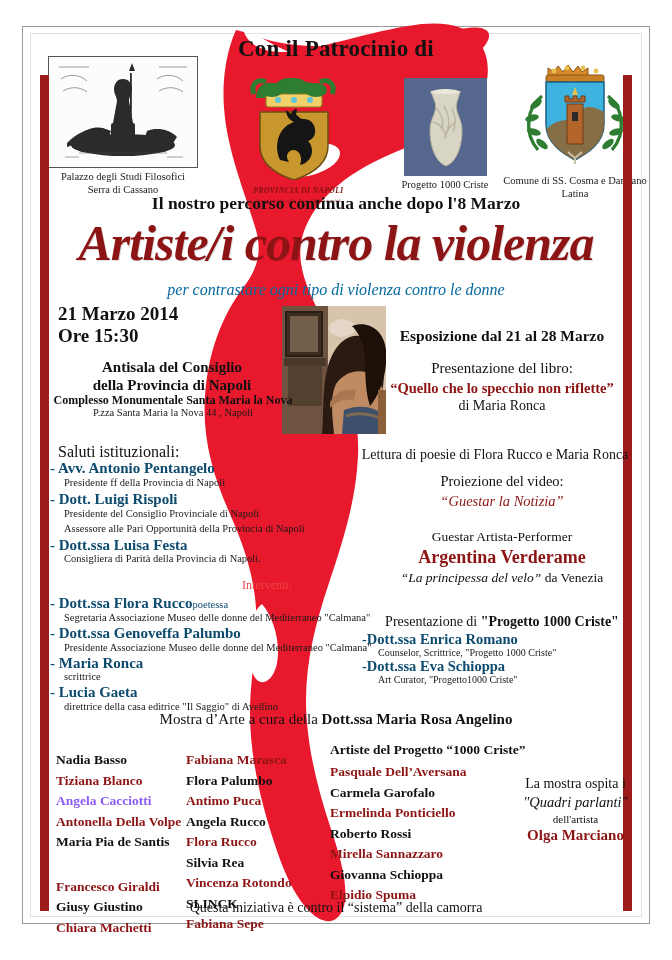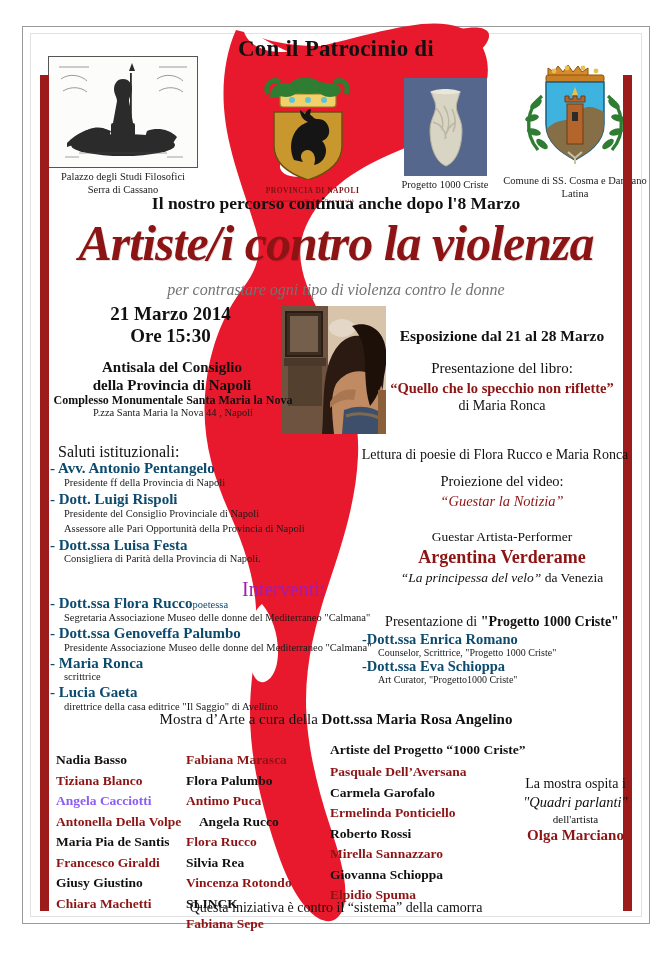--- a/index.html
+++ b/index.html
@@ -20,54 +20,54 @@
   
   .patrocinio{position:absolute;left:0;top:36px;width:672px;text-align:center;
      font-family:"Liberation Serif",serif;font-weight:bold;font-size:23px;color:#111;letter-spacing:.2px;}
 
   .logo-block{position:absolute;text-align:center;}
   .logo-caption{font-size:10.5px;color:#1a1a1a;line-height:1.25;margin-top:2px;font-family:"Liberation Serif",serif;}
 
   .logo1{left:48px;top:56px;width:150px;}
   .engraving{width:148px;height:110px;border:1px solid #555;background:#fbfbfa;position:relative;overflow:hidden;}
 
-  .logo2{left:250px;top:68px;width:125px;}
+  .logo2{left:236px;top:68px;width:125px;font-style:italic;}
   .logo3{left:390px;top:78px;width:110px;}
   .vase-img{width:83px;height:98px;background:#4a5c86;margin:0 auto;position:relative;overflow:hidden;}
   .logo4{left:500px;top:56px;width:150px;}
 
   .percorso{position:absolute;left:0;top:193px;width:672px;text-align:center;
      font-weight:bold;font-size:17.5px;color:#111;}
 
   
   .maintitle{position:absolute;left:0;top:214px;width:672px;text-align:center;
      font-family:"Liberation Serif",serif;font-style:italic;font-weight:bold;
      font-size:50px;color:#8d1414;letter-spacing:-1px;
      text-shadow:1px 1px 0 rgba(0,0,0,.12);}
   .subtitle{position:absolute;left:0;top:281px;width:672px;text-align:center;
-     font-style:italic;font-size:16px;color:#737373;}
-
-  
-  .datebox{position:absolute;left:58px;top:303px;width:225px;text-align:center;
+     font-style:italic;font-size:16px;color:#0369a1;}
+
+  
+  .datebox{position:absolute;left:58px;top:303px;width:225px;text-align:left;
      font-weight:bold;font-size:19px;color:#111;line-height:1.15;}
   .venue{position:absolute;left:56px;top:358px;width:232px;text-align:center;
      font-weight:bold;font-size:15px;color:#111;line-height:1.2;}
   .complesso{position:absolute;left:48px;top:393px;width:250px;text-align:center;
      font-weight:bold;font-size:12px;color:#111;}
   .address{position:absolute;left:48px;top:407px;width:250px;text-align:center;
      font-size:10.5px;color:#1a1a1a;}
 
   .saluti-h{position:absolute;left:58px;top:443px;font-size:16px;color:#111;}
   .listblock{position:absolute;left:50px;}
   .pname{font-weight:bold;font-size:15px;color:#0c4a6e;line-height:1.05;white-space:nowrap;}
   .prole{font-size:10.5px;color:#1a1a1a;padding-left:14px;line-height:1.15;white-space:nowrap;}
   .saluti-list{top:461px;}
   .saluti-list .entry{margin-bottom:3px;}
 
-  .interventi-h{position:absolute;left:242px;top:578px;font-size:20px;color:#a21caf;}
+  .interventi-h{position:absolute;left:242px;top:578px;font-size:12px;color:#ef4444;}
   .interventi-list{top:596px;}
   .interventi-list .entry{margin-bottom:2px;}
 
   .mostra-cura{position:absolute;left:0;top:711px;width:672px;text-align:center;
      font-size:15px;color:#111;}
   .mostra-cura b{font-weight:bold;}
 
   
   .esposizione{position:absolute;left:352px;top:327px;width:300px;text-align:center;
      font-weight:bold;font-size:15.5px;color:#111;}
@@ -387,29 +387,29 @@
   <div class="mostra-cura">
     <span>Mostra d’Arte a cura della </span><b>Dott.ssa Maria Rosa Angelino</b>
   </div>
 
   <div class="col-artists c1" id="col1">
       <div class="an" style="color: rgb(17, 17, 17);">Nadia Basso</div>
       <div class="an" style="color: rgb(141, 20, 20);">Tiziana Blanco</div>
       <div class="an" style="color: #8b5cf6;">Angela Cacciotti</div>
       <div class="an" style="color: rgb(141, 20, 20);">Antonella Della Volpe</div>
       <div class="an" style="color: rgb(17, 17, 17);">Maria Pia de Santis</div>
-      <div class="an" style="color: rgb(141, 20, 20);">Francesco Giraldi</div>
+      <div class="an" style="color: rgb(141, 20, 20); margin-top: 24px;">Francesco Giraldi</div>
       <div class="an" style="color: rgb(17, 17, 17);">Giusy Giustino</div>
       <div class="an" style="color: rgb(141, 20, 20);">Chiara Machetti</div>
     </div>
   <div class="col-artists c2" id="col2">
       <div class="an" style="color: rgb(141, 20, 20);">Fabiana Marasca</div>
       <div class="an" style="color: rgb(17, 17, 17);">Flora Palumbo</div>
       <div class="an" style="color: rgb(141, 20, 20);">Antimo Puca</div>
-      <div class="an" style="color: rgb(17, 17, 17); text-align: center;">Angela Rucco</div>
+      <div class="an" style="color: rgb(17, 17, 17);">Angela Rucco</div>
       <div class="an" style="color: rgb(141, 20, 20);">Flora Rucco</div>
       <div class="an" style="color: rgb(17, 17, 17);">Silvia Rea</div>
       <div class="an" style="color: rgb(141, 20, 20);">Vincenza Rotondo</div>
       <div class="an" style="color: rgb(17, 17, 17);">SLINCK</div>
       <div class="an" style="color: rgb(141, 20, 20);">Fabiana Sepe</div>
     </div>
   <div class="col-artists c3">
     <div class="c3h">Artiste del Progetto “1000 Criste”</div>
     <div id="col3">
         <div class="an" style="color: rgb(141, 20, 20);">Pasquale Dell’Aversana</div>

